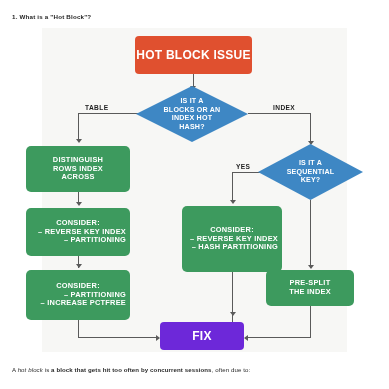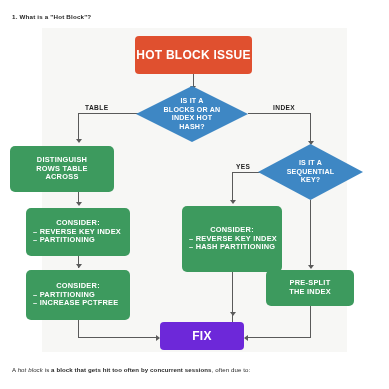--- a/index.html
+++ b/index.html
@@ -50,21 +50,21 @@
   .term.green{background:#6d28d9;}
 
   .proc{
     background:#3d9a5e;
     border-radius:5px;
     font-size:7.4px;
     padding:3px 4px;
   }
   .proc .txt{width:100%;}
   .proc .lead{display:block;}
-  .proc .bullets{display:block;margin-top:0;text-align:left;padding-left:3px;}
+  .proc .bullets{display:block;margin-top:0;text-align:right;padding-left:3px;}
   .proc .bullets span{display:block;text-indent:-5px;padding-left:5px;}
 
   
   .diamond{
     position:absolute;z-index:3;
   }
   .diamond .shape{
     position:absolute;inset:0;
     background:#3e87c4;
     clip-path:polygon(50% 0%,100% 50%,50% 100%,0% 50%);
@@ -175,24 +175,24 @@
     <div class="shape"></div>
     <div class="label">
       <div>
         <div>IS IT A</div>
         <div>SEQUENTIAL</div>
         <div>KEY?</div>
       </div>
     </div>
   </div>
 
-  <div class="node proc" style="left:10px;top:146px;width:104px;height:46px;">
+  <div class="node proc" style="left:26px;top:146px;width:104px;height:46px;">
     <div class="txt">
       <div>DISTINGUISH</div>
-      <div>ROWS TABLE</div>
+      <div>ROWS INDEX</div>
       <div>ACROSS</div>
     </div>
   </div>
 
   <div class="node proc" style="left:26px;top:208px;width:104px;height:48px;">
     <div class="txt">
       <span class="lead">CONSIDER:</span>
       <span class="bullets">
         <span>– REVERSE KEY INDEX</span>
         <span>– PARTITIONING</span>

